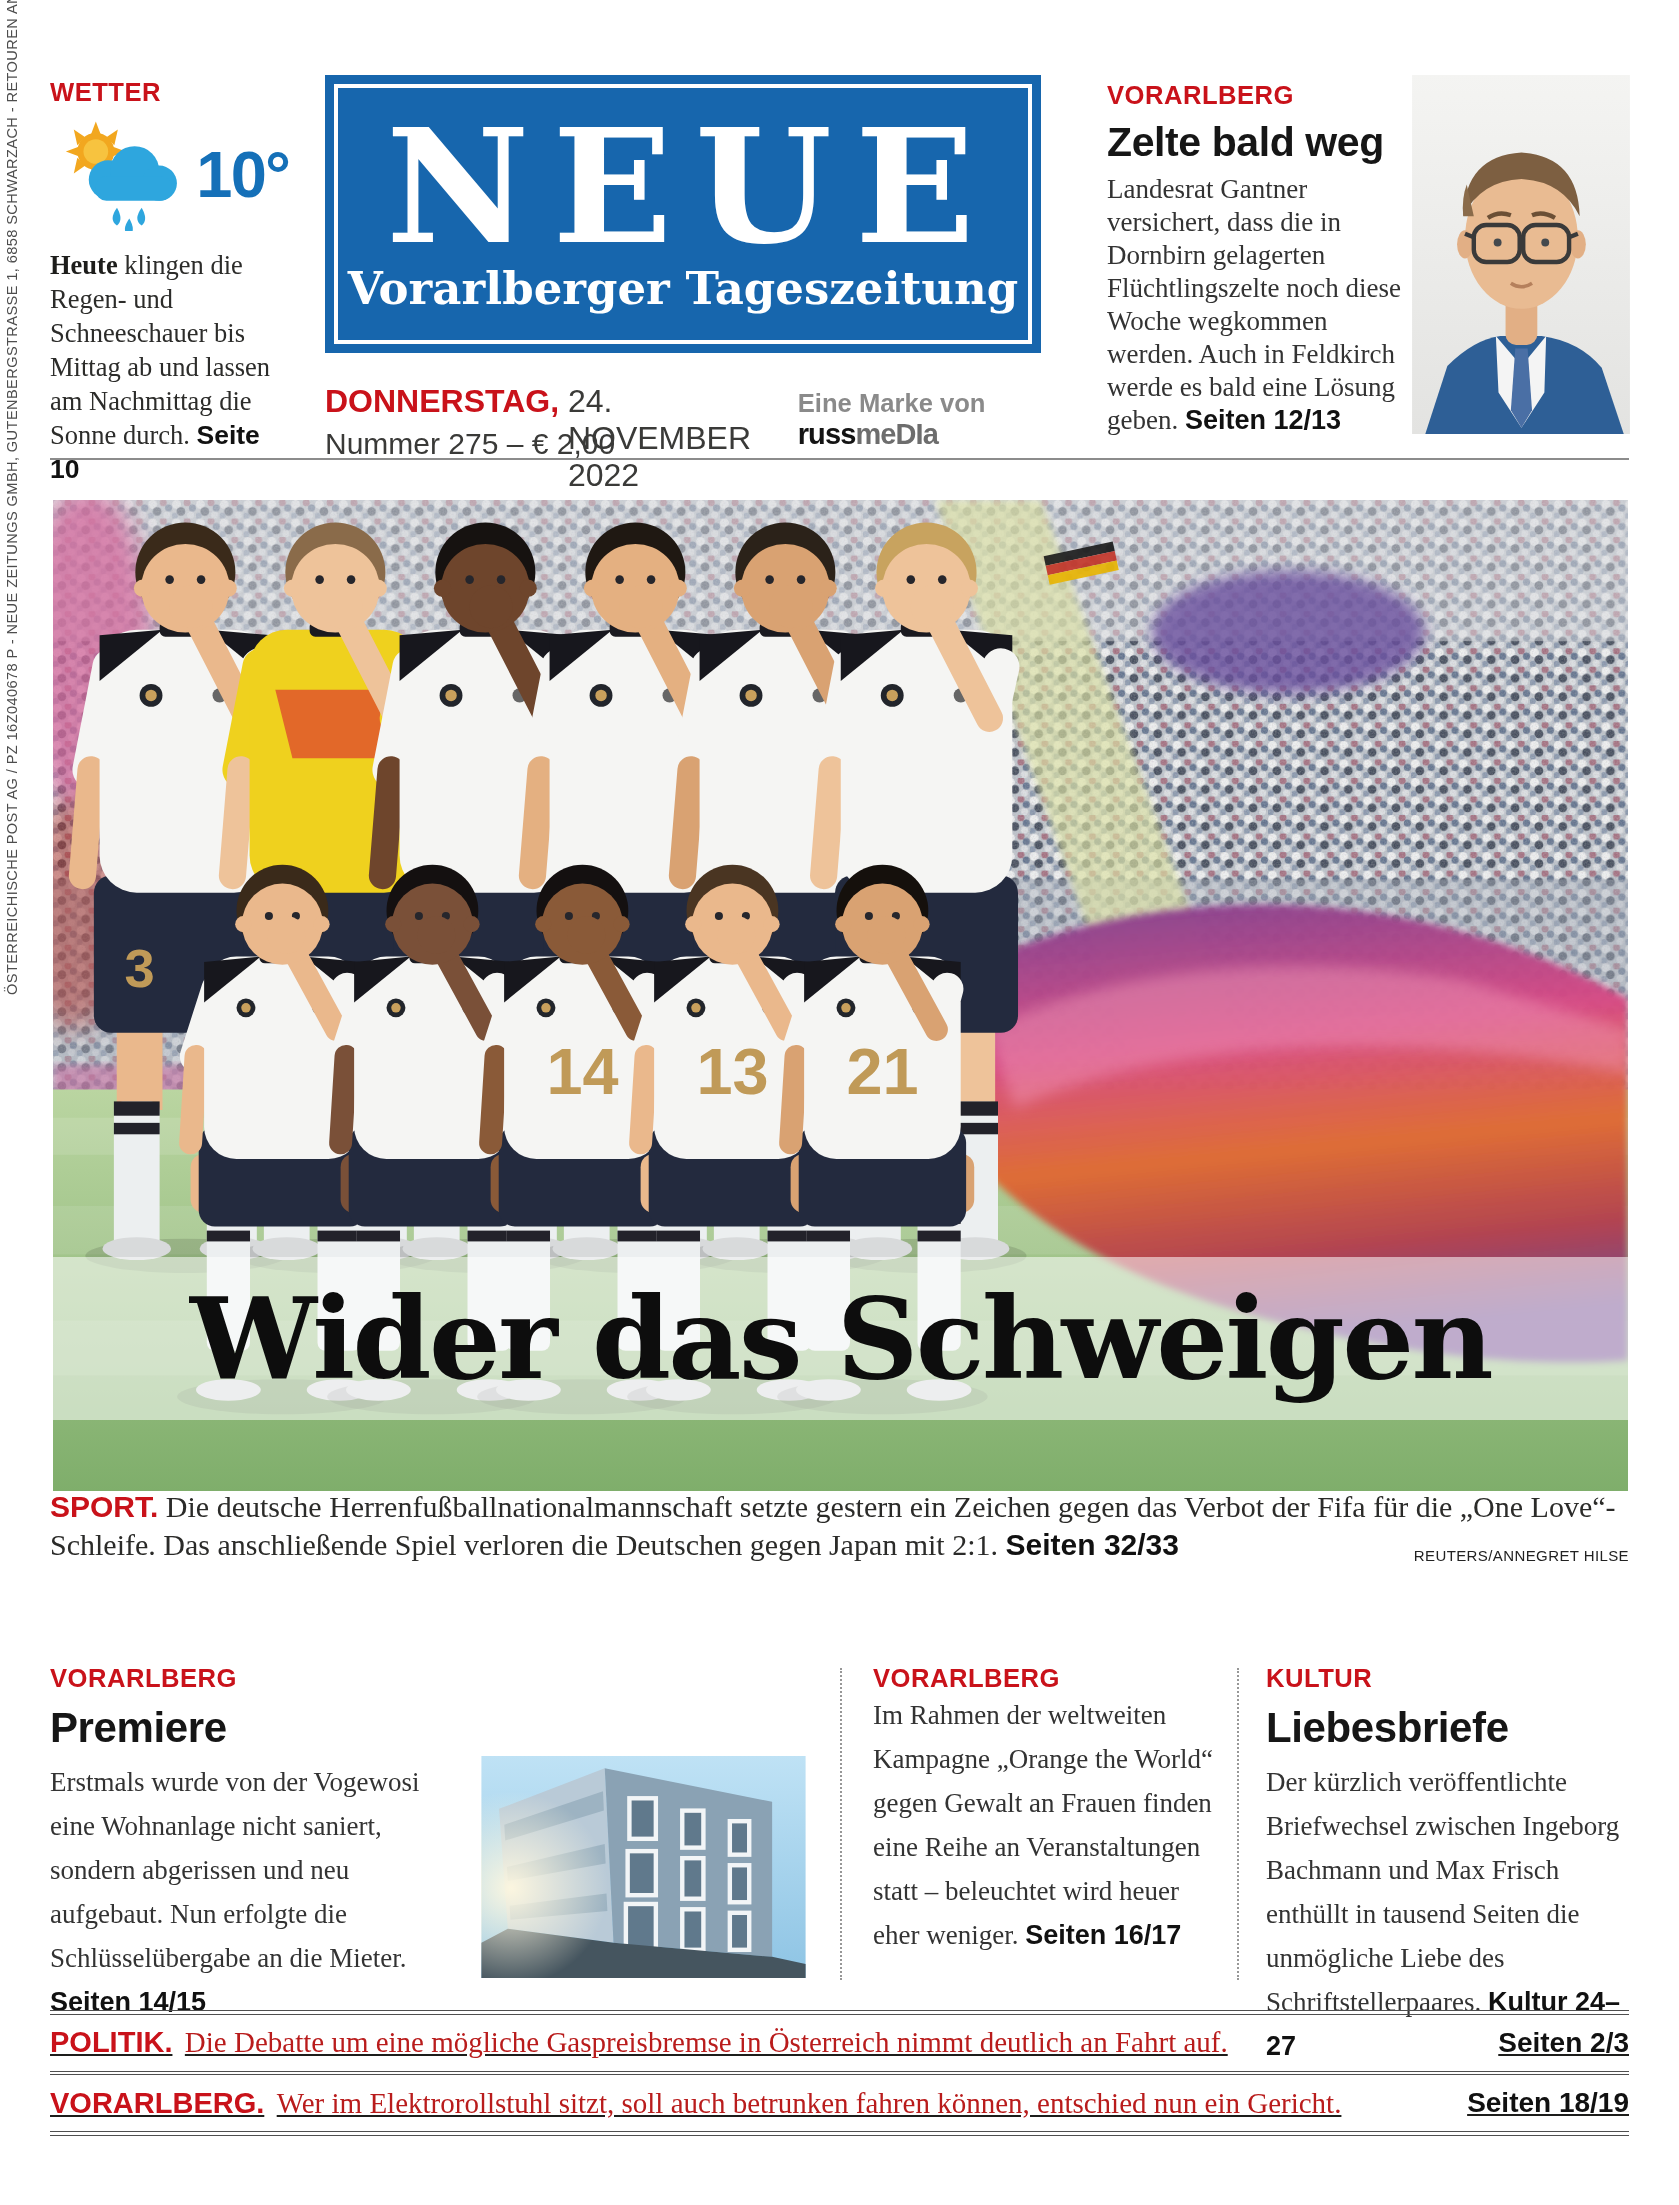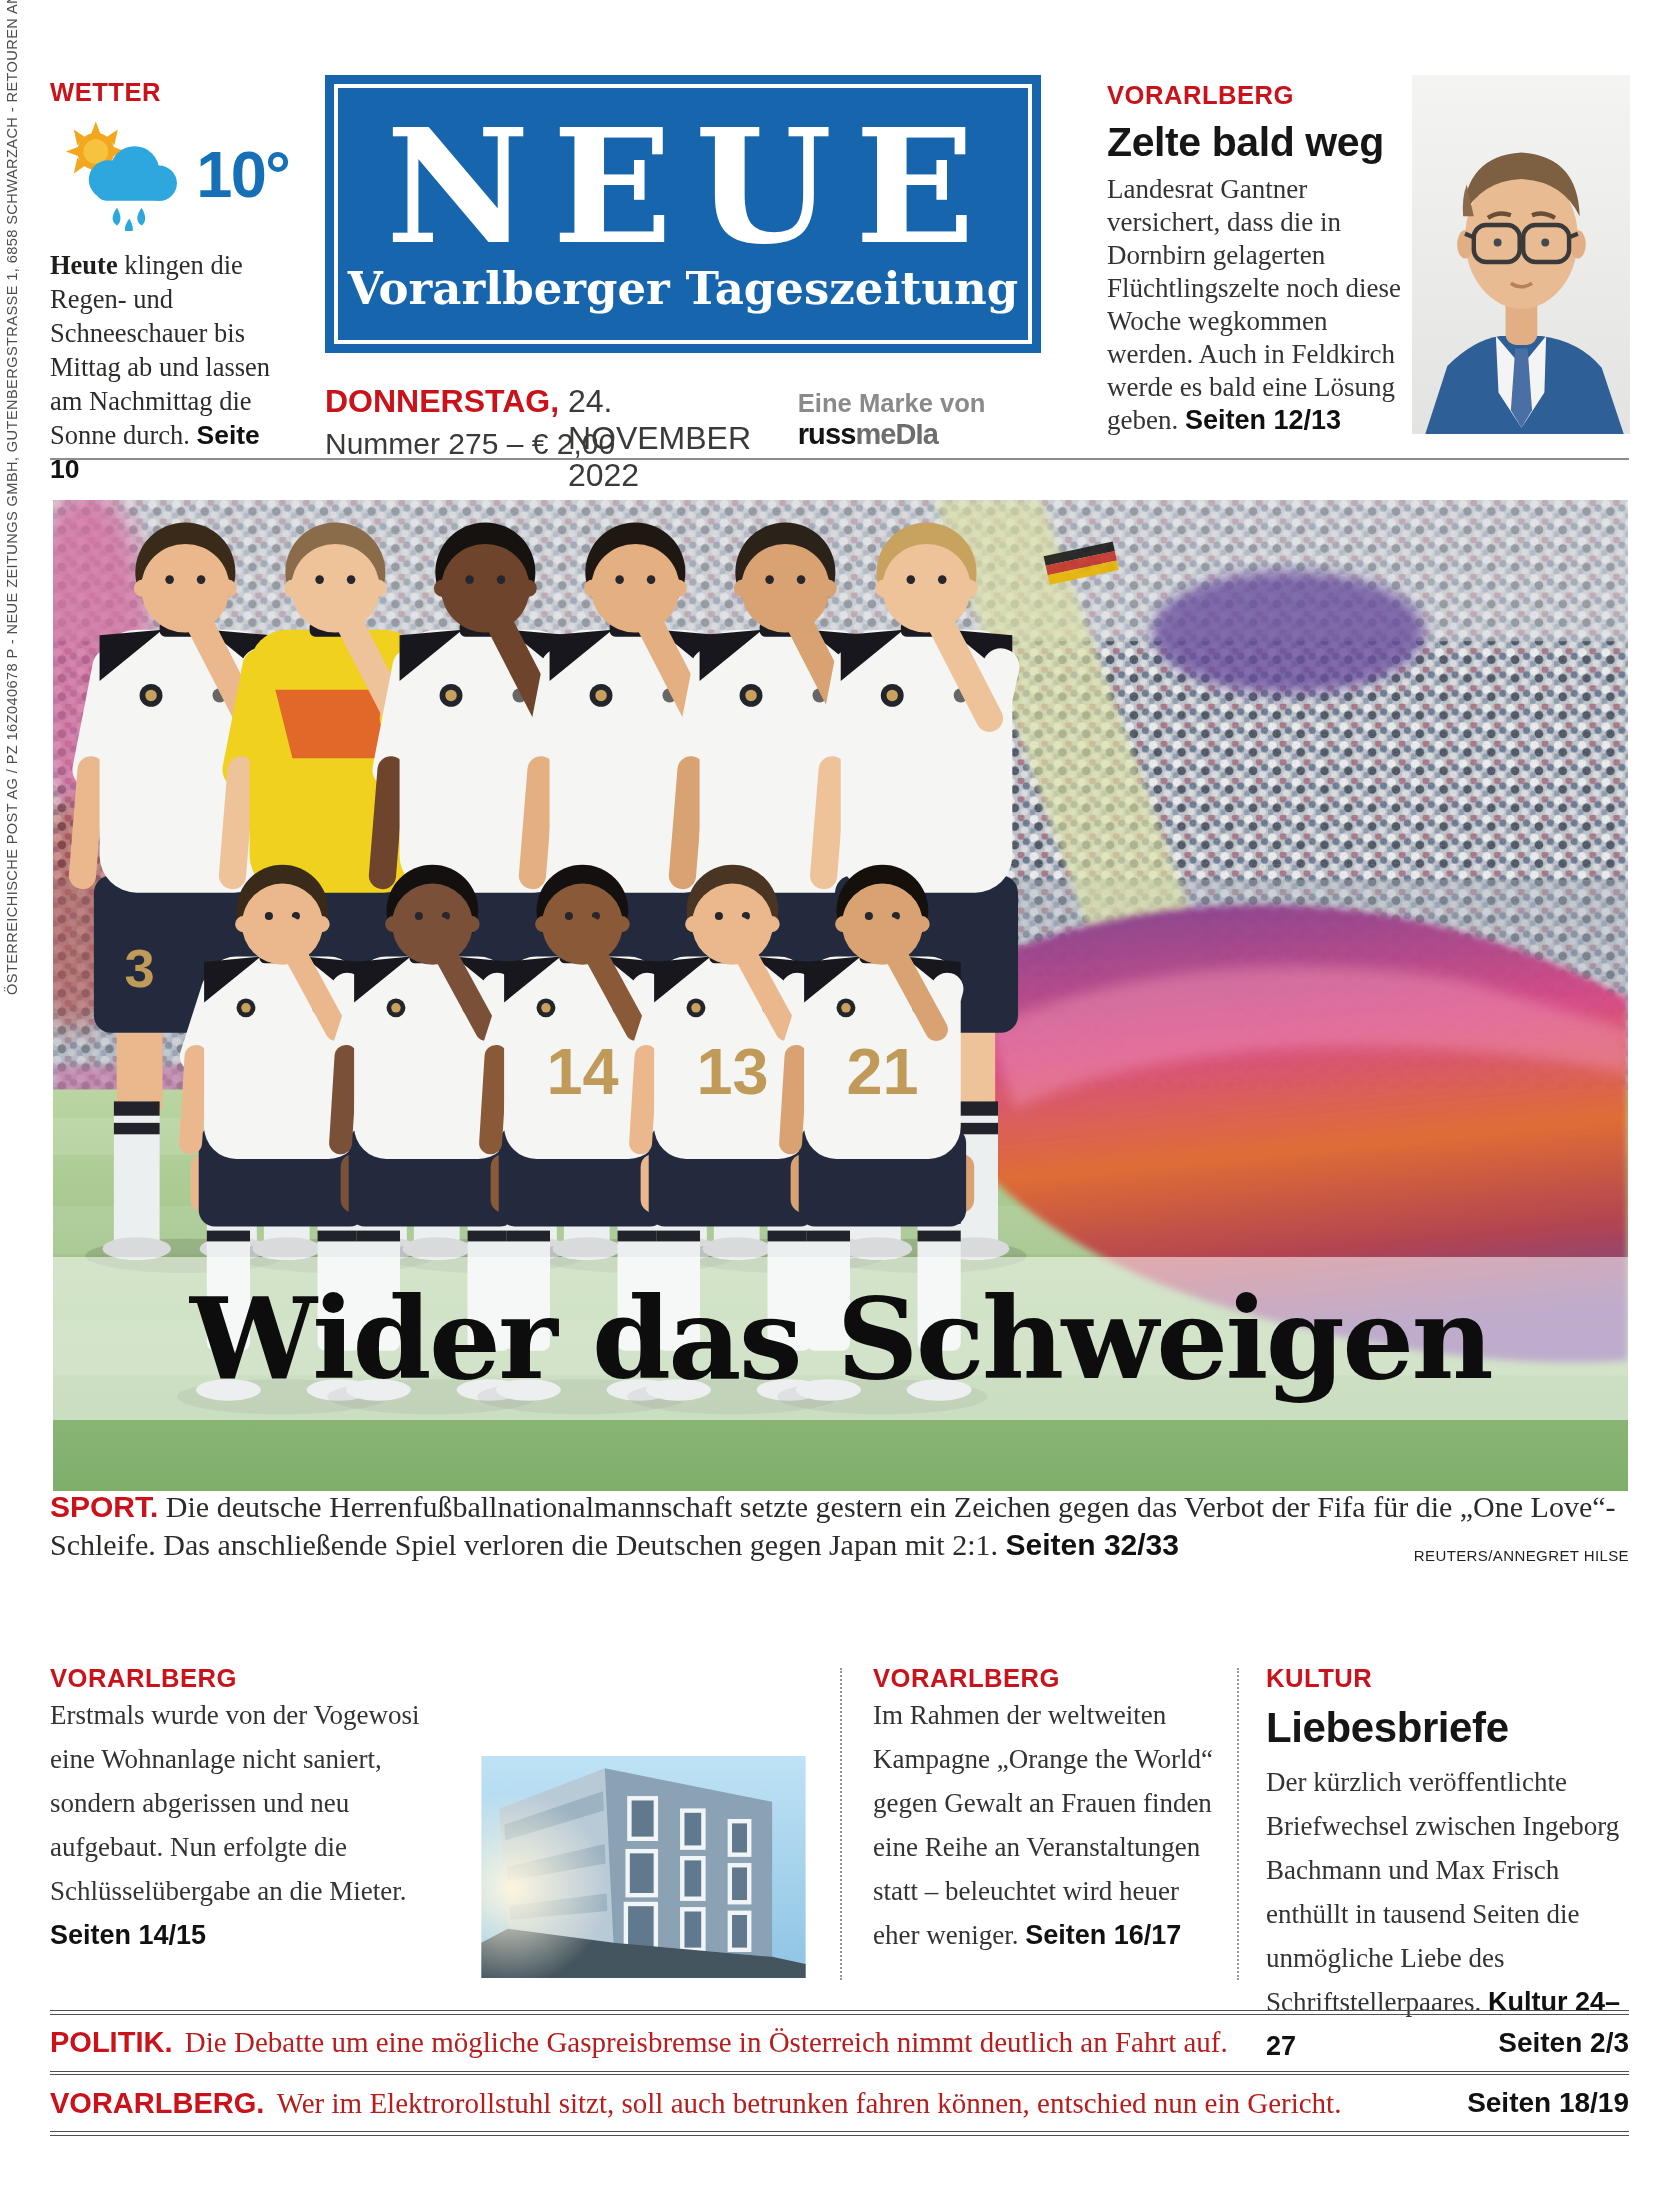--- a/index.html
+++ b/index.html
@@ -64,21 +64,21 @@
   .columns{position:absolute;left:50px;top:1664px;width:1579px;height:353px;}
   .col{position:absolute;top:0;}
   .col-head{font-size:42px;font-weight:bold;color:#161616;margin:10.6px 0 8.8px 0;letter-spacing:-0.4px;}
   .col-body{font-family:"Liberation Serif",serif;font-size:27px;line-height:44px;color:#333;}
   .divider{position:absolute;top:3.5px;height:312px;border-left:2.6px dotted #979797;}
   .colphoto{position:absolute;left:431px;top:92px;width:325px;height:222px;}
 
   
   .tickers{position:absolute;left:50px;top:2010px;width:1579px;}
   .drule{height:2.6px;border-top:1.8px solid #4f4f4f;border-bottom:1.8px solid #4f4f4f;}
-  .trow{display:flex;align-items:center;height:56px;}
+  .trow{display:flex;align-items:center;height:56px;text-decoration:underline;}
   .trow .tk{font-weight:bold;color:#c9121a;font-size:29px;margin-right:12.4px;}
   .trow .tx{font-family:"Liberation Serif",serif;font-size:29px;color:#b91c1c;flex:1;}
   .trow .pr{font-weight:bold;font-size:28px;color:#111;}
 </style>
 </head>
 <body>
 
 <div class="page">
 
   <div class="postal">ÖSTERREICHISCHE POST AG / PZ 16Z040678 P - NEUE ZEITUNGS GMBH, GUTENBERGSTRASSE 1, 6858 SCHWARZACH - RETOUREN AN PF 555, 1008 WIEN</div>
@@ -595,20 +595,21 @@
   </div>
 
   <div class="caption">
     <span class="ck">SPORT.</span><span> Die deutsche Herrenfußballnationalmannschaft setzte gestern ein Zeichen gegen das Verbot der Fifa für die „One Love“-Schleife. Das anschließende Spiel verloren die Deutschen gegen Japan mit 2:1. </span><span class="pref">Seiten 32/33</span>
     <span class="credit">REUTERS/ANNEGRET HILSE</span>
   </div>
 
   <div class="columns">
     <div class="col" style="left:0;width:388px;">
       <div class="kicker">VORARLBERG</div>
+      <div class="col-head">Premiere</div>
       <div class="col-body"><span>Erstmals wurde von der Vogewosi eine Wohnanlage nicht saniert, sondern abgerissen und neu aufgebaut. Nun erfolgte die Schlüsselübergabe an die Mieter. </span><span class="pref">Seiten 14/15</span></div>
     </div>
 
     <div class="colphoto">
       <svg viewBox="0 0 368 252" width="325" height="222">
         <defs>
           <linearGradient id="sky" x1="0" y1="0" x2="0" y2="1">
             <stop offset="0" stop-color="#bfe2f5"></stop>
               <stop offset="1" stop-color="#8ec4e4"></stop>
           </linearGradient>

